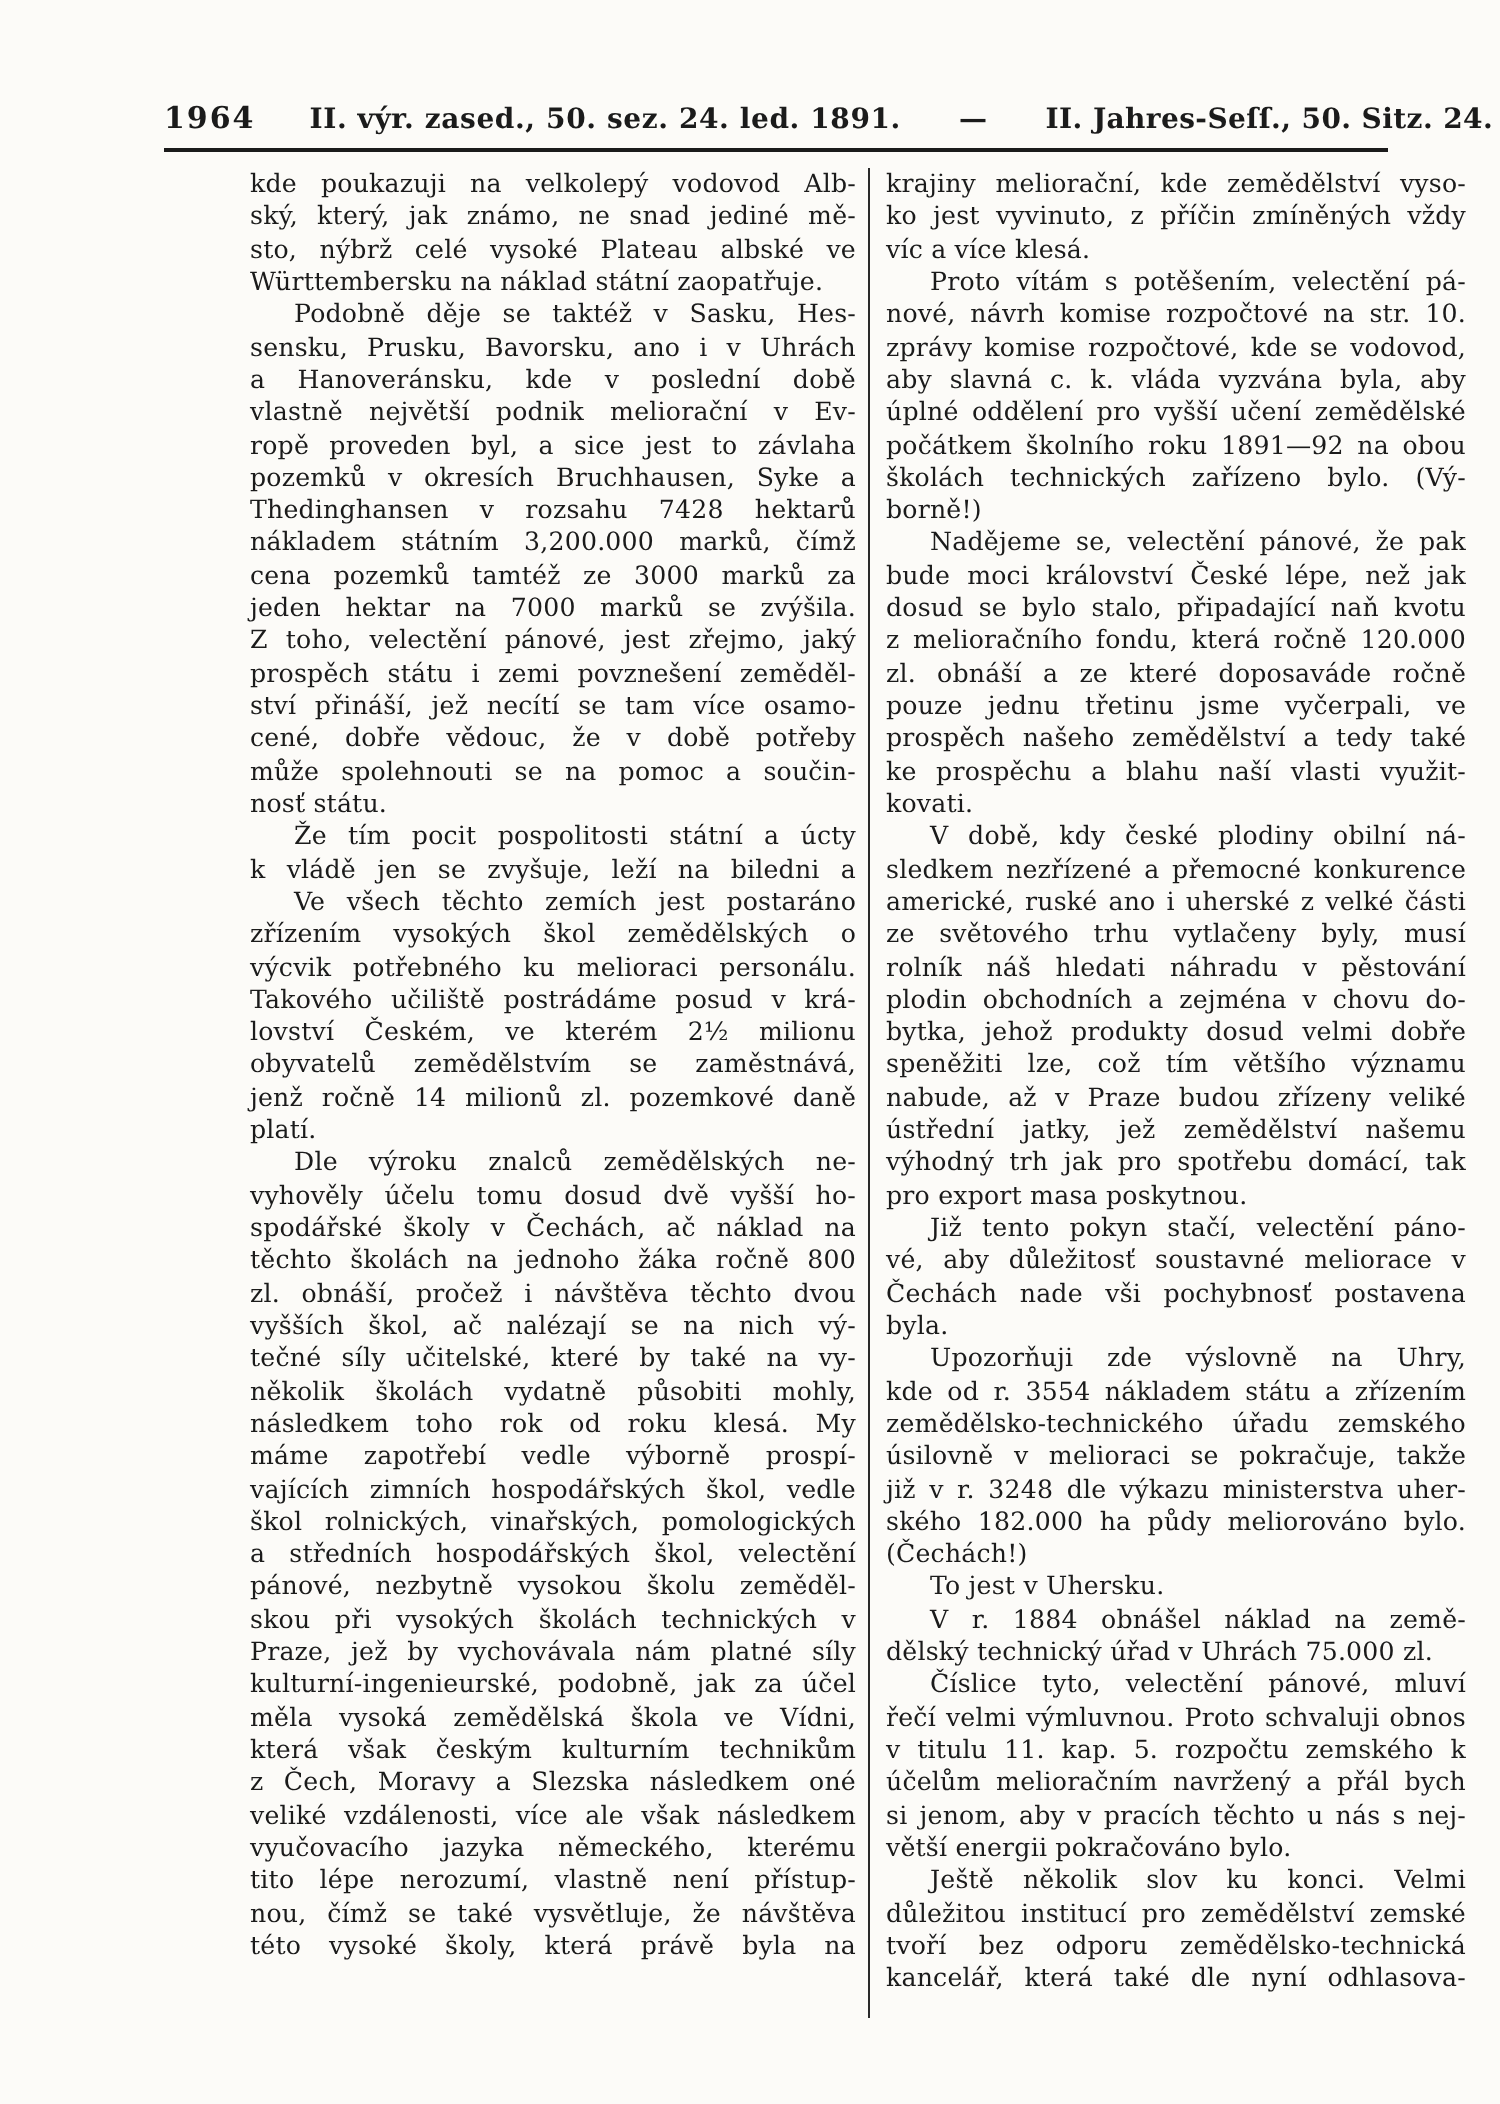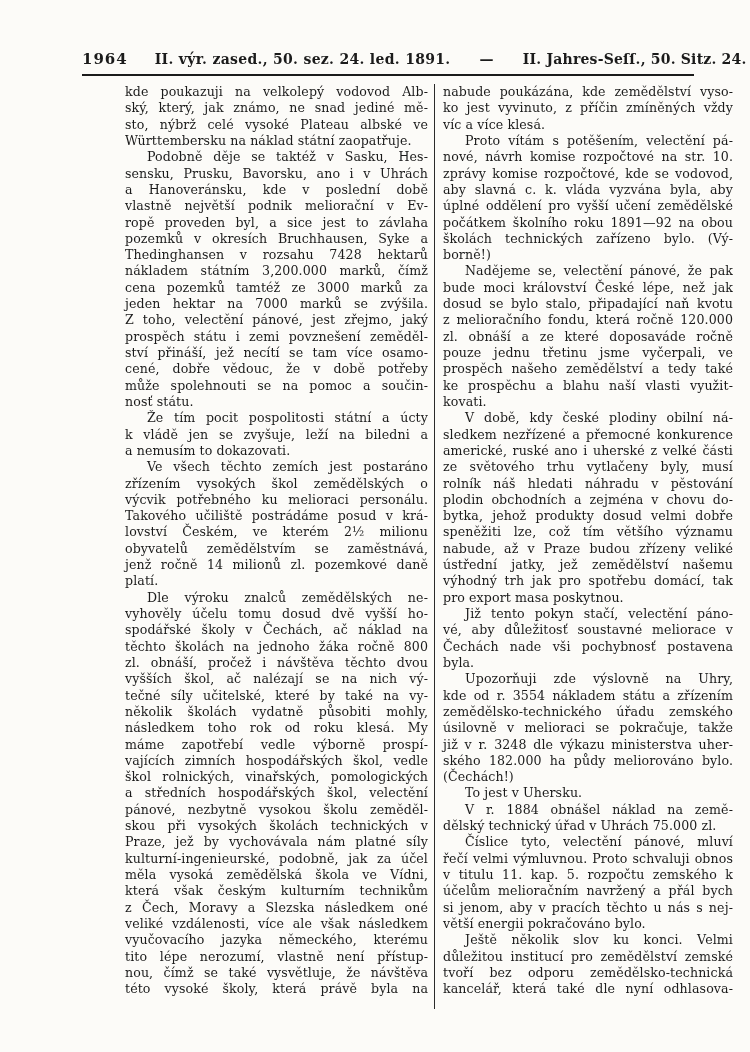--- a/index.html
+++ b/index.html
@@ -72,21 +72,20 @@
         <div class="line">cena pozemků tamtéž ze 3000 marků za</div>
         <div class="line">jeden hektar na 7000 marků se zvýšila.</div>
         <div class="line">Z toho, velectění pánové, jest zřejmo, jaký</div>
         <div class="line">prospěch státu i zemi povznešení zeměděl-</div>
         <div class="line">ství přináší, jež necítí se tam více osamo-</div>
         <div class="line">cené, dobře vědouc, že v době potřeby</div>
         <div class="line">může spolehnouti se na pomoc a součin-</div>
         <div class="line pend">nosť státu.</div>
         <div class="line indent">Že tím pocit pospolitosti státní a úcty</div>
         <div class="line">k vládě jen se zvyšuje, leží na biledni a</div>
-        <div class="line pend">a nemusím to dokazovati.</div>
         <div class="line indent">Ve všech těchto zemích jest postaráno</div>
         <div class="line">zřízením vysokých škol zemědělských o</div>
         <div class="line">výcvik potřebného ku melioraci personálu.</div>
         <div class="line">Takového učiliště postrádáme posud v krá-</div>
         <div class="line">lovství Českém, ve kterém 2½ milionu</div>
         <div class="line">obyvatelů zemědělstvím se zaměstnává,</div>
         <div class="line">jenž ročně 14 milionů zl. pozemkové daně</div>
         <div class="line pend">platí.</div>
         <div class="line indent">Dle výroku znalců zemědělských ne-</div>
         <div class="line">vyhověly účelu tomu dosud dvě vyšší ho-</div>
@@ -108,21 +107,21 @@
         <div class="line">měla vysoká zemědělská škola ve Vídni,</div>
         <div class="line">která však českým kulturním technikům</div>
         <div class="line">z Čech, Moravy a Slezska následkem oné</div>
         <div class="line">veliké vzdálenosti, více ale však následkem</div>
         <div class="line">vyučovacího jazyka německého, kterému</div>
         <div class="line">tito lépe nerozumí, vlastně není přístup-</div>
         <div class="line">nou, čímž se také vysvětluje, že návštěva</div>
         <div class="line">této vysoké školy, která právě byla na</div>
       </div>
     <div class="col right">
-        <div class="line">nabude poukázána, kde zemědělství vyso-</div>
+        <div class="line">krajiny meliorační, kde zemědělství vyso-</div>
         <div class="line">ko jest vyvinuto, z příčin zmíněných vždy</div>
         <div class="line pend">víc a více klesá.</div>
         <div class="line indent">Proto vítám s potěšením, velectění pá-</div>
         <div class="line">nové, návrh komise rozpočtové na str. 10.</div>
         <div class="line">zprávy komise rozpočtové, kde se vodovod,</div>
         <div class="line">aby slavná c. k. vláda vyzvána byla, aby</div>
         <div class="line">úplné oddělení pro vyšší učení zemědělské</div>
         <div class="line">počátkem školního roku 1891—92 na obou</div>
         <div class="line">školách technických zařízeno bylo. (Vý-</div>
         <div class="line pend">borně!)</div>

